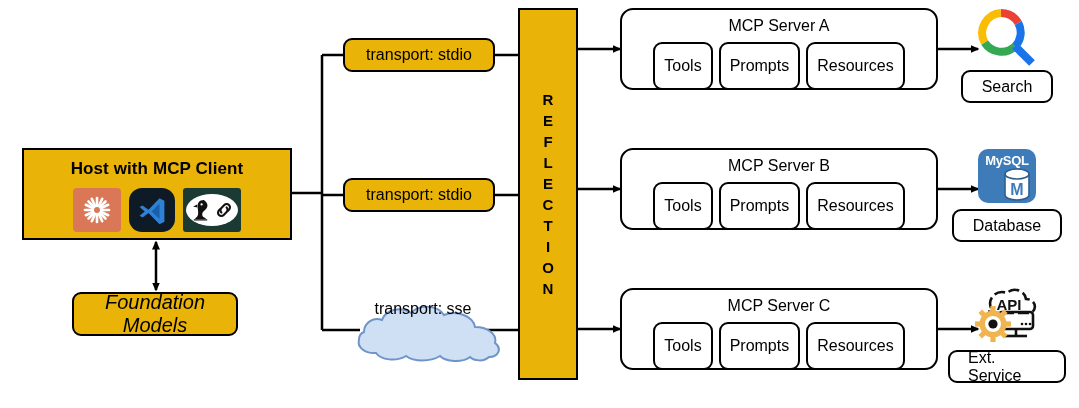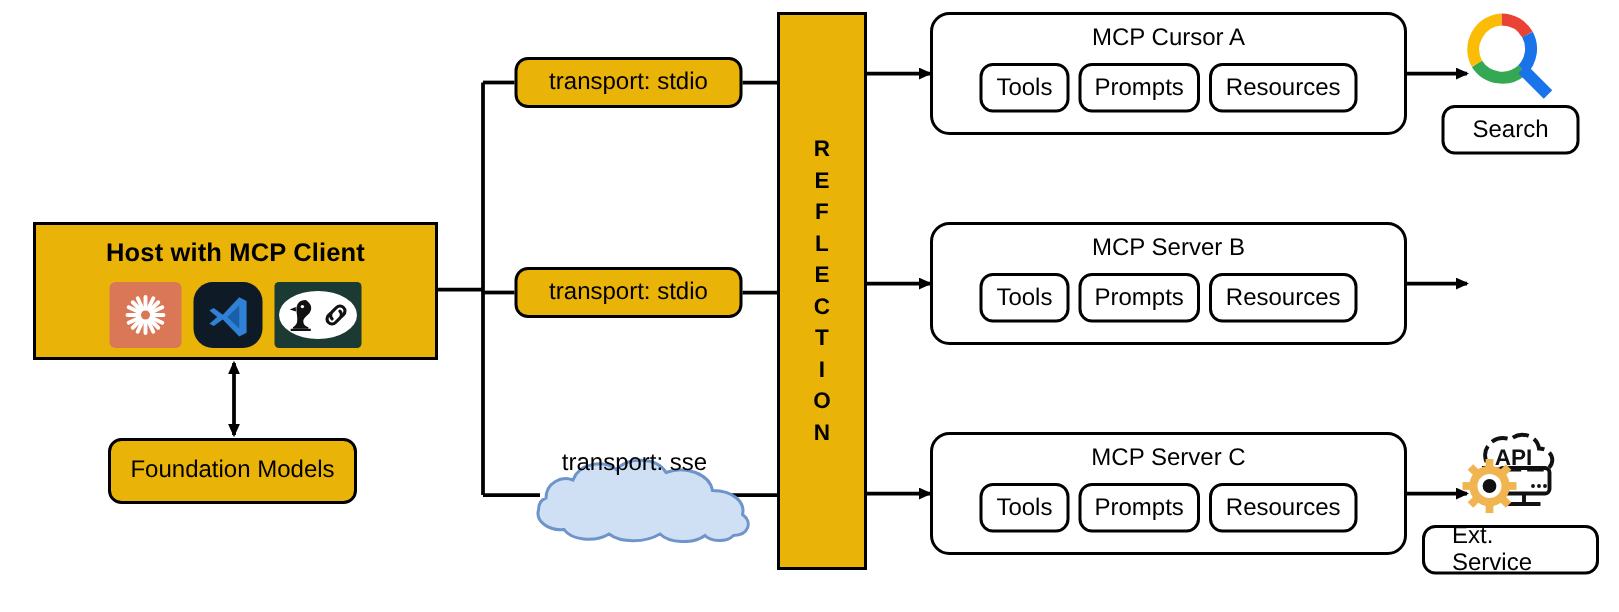--- a/index.html
+++ b/index.html
@@ -27,21 +27,21 @@
   .cursor-row{display:flex;align-items:center;gap:3px;}
   .cursor-tri{width:0;height:0;border-top:6px solid transparent;
               border-bottom:6px solid transparent;border-right:10px solid #d8dde4;}
   .cursor-word{color:#fff;font-weight:bold;font-size:13px;line-height:1;}
   .cursor-sub{color:#9aa6b5;font-size:4.2px;letter-spacing:.3px;margin-top:2px;
               text-align:center;}
   .lc-oval{background:#fff;border-radius:50%;width:52px;height:32px;display:flex;
            align-items:center;justify-content:center;gap:1px;}
 
   
-  #foundation{left:72px;top:292px;width:166px;height:44px;font-size:16px;}
+  #foundation{left:72px;top:292px;width:166px;height:44px;font-size:20px;font-style:italic;}
 
   
   .transport{width:152px;height:34px;font-size:16px;}
   #transport-0{left:343px;top:38px;}
   #transport-1{left:343px;top:178px;}
 
   
   #transport-2{position:absolute;left:334px;top:300px;width:178px;height:62px;
                display:flex;justify-content:center;font-size:16px;}
   #transport-2 svg{position:absolute;left:0;top:0;}
@@ -54,21 +54,21 @@
 
   
   .server{position:absolute;box-sizing:border-box;width:318px;height:82px;
           background:#fff;border:2.5px solid #000;border-radius:13px;}
   #server-0{left:620px;top:8px;}
   #server-1{left:620px;top:148px;}
   #server-2{left:620px;top:288px;}
   .server-title{text-align:center;font-size:16px;margin-top:7px;}
   .caps{display:flex;justify-content:center;gap:6px;margin-top:7px;}
   .cap{box-sizing:border-box;border:2.5px solid #000;border-radius:9px;background:#fff;
-       height:33px;display:flex;align-items:center;justify-content:center;
+       height:48px;display:flex;align-items:center;justify-content:center;
        font-size:16px;padding:0 9px;}
 
   
   .endpoint{position:absolute;width:118px;display:flex;flex-direction:column;
             align-items:center;}
   #endpoint-0{left:948px;top:6px;}
   #endpoint-1{left:948px;top:145px;}
   #endpoint-2{left:948px;top:286px;}
   .ep-icon{height:62px;display:flex;align-items:center;justify-content:center;
            position:relative;}
@@ -216,21 +216,21 @@
     <span class="rl">L</span>
     <span class="rl">E</span>
     <span class="rl">C</span>
     <span class="rl">T</span>
     <span class="rl">I</span>
     <span class="rl">O</span>
     <span class="rl">N</span>
   </div>
 
   <div id="server-0" class="server">
-    <div class="server-title">MCP Cursor A</div>
+    <div class="server-title">MCP Server A</div>
     <div class="caps">
       <div class="cap">Tools</div>
       <div class="cap">Prompts</div>
       <div class="cap">Resources</div>
     </div>
   </div>
 
   <div id="server-1" class="server">
     <div class="server-title">MCP Server B</div>
     <div class="caps">
@@ -257,20 +257,33 @@
           <path d="M43.3 17 A20 20 0 0 1 40 40.5" stroke="#1a73e8"></path>
           <path d="M40 40.5 A20 20 0 0 1 9.6 36.5" stroke="#34a853"></path>
           <path d="M9.6 36.5 A20 20 0 0 1 26 7" stroke="#fbbc05"></path>
         </g>
         <line x1="40" y1="40" x2="57" y2="57" stroke="#1a73e8" stroke-width="8" stroke-linecap="butt"></line>
       </svg>
     </div>
     <div class="ep-label">Search</div>
   </div>
 
+  <div id="endpoint-1" class="endpoint">
+    <div class="ep-icon">
+      <div class="mysql">
+        <div class="mysql-word">MySQL</div>
+        <svg width="30" height="34" viewBox="0 0 30 34" aria-hidden="true" style="position:absolute;right:4px;bottom:1px;">
+          <path d="M3 6 L3 27 A12 5 0 0 0 27 27 L27 6 Z" fill="#fff" stroke="#2c5f8f" stroke-width="1.6"></path>
+          <ellipse cx="15" cy="6" rx="12" ry="5" fill="#fff" stroke="#2c5f8f" stroke-width="1.6"></ellipse>
+          <text x="15" y="27" font-family="Liberation Sans, sans-serif" font-size="16" font-weight="bold" fill="#3e7cb9" text-anchor="middle">M</text>
+        </svg>
+      </div>
+    </div>
+    <div class="ep-label">Database</div>
+  </div>
 
   <div id="endpoint-2" class="endpoint">
     <div class="ep-icon">
       <svg width="76" height="62" viewBox="0 0 76 62" aria-hidden="true">
 
         <path d="M22 22 C18 12 28 3 38 7 C44 1 56 4 57 13 C66 13 69 23 62 27 L24 27
                  C20 27 19 24 22 22 Z" fill="none" stroke="#111" stroke-width="2.6" stroke-dasharray="11 4"></path>
 
         <rect x="30" y="26" width="34" height="17" rx="3" fill="none" stroke="#111" stroke-width="2.6"></rect>
         <line x1="47" y1="43" x2="47" y2="50" stroke="#111" stroke-width="2.6"></line>

